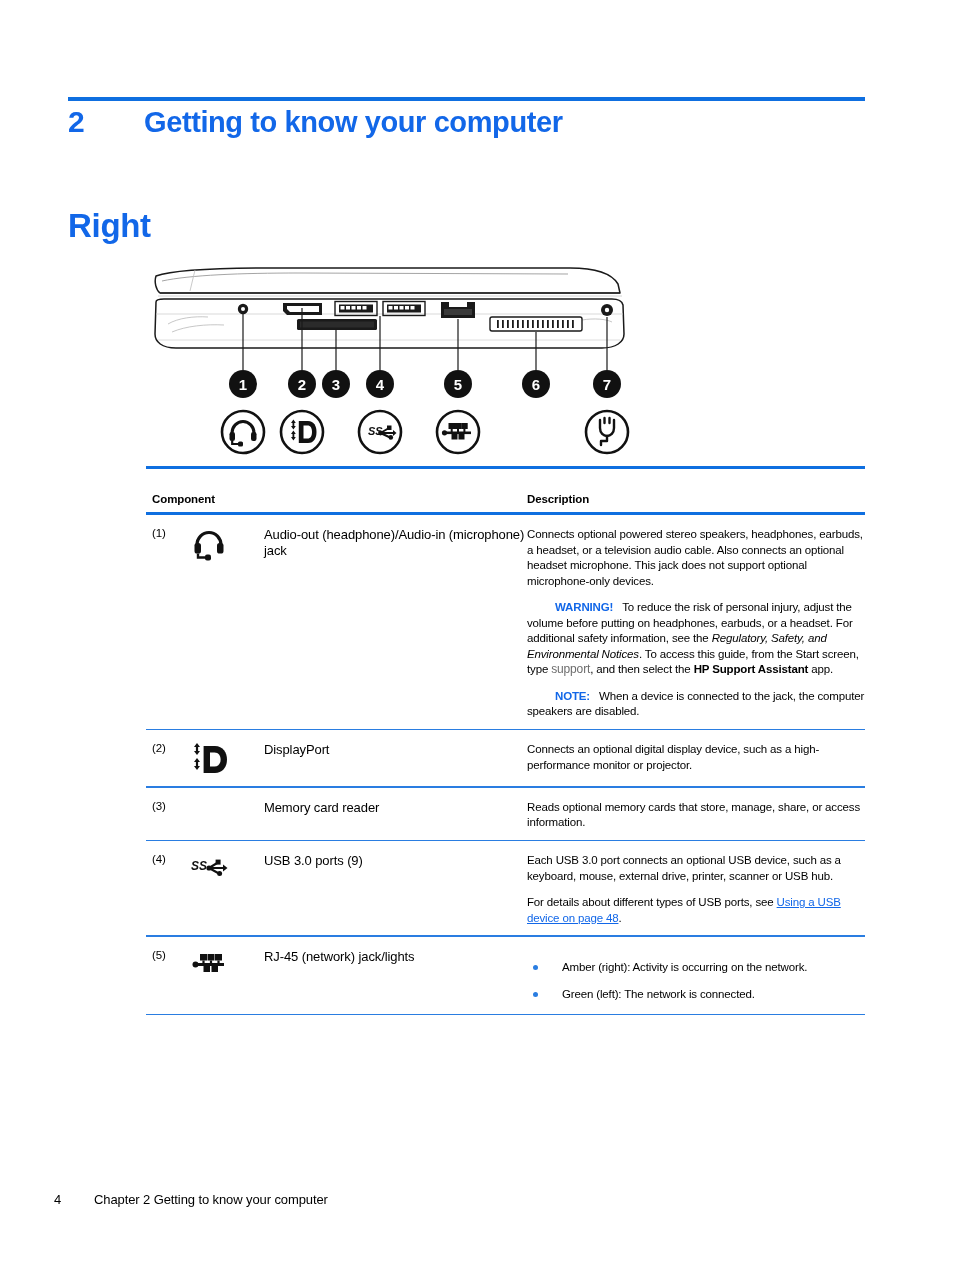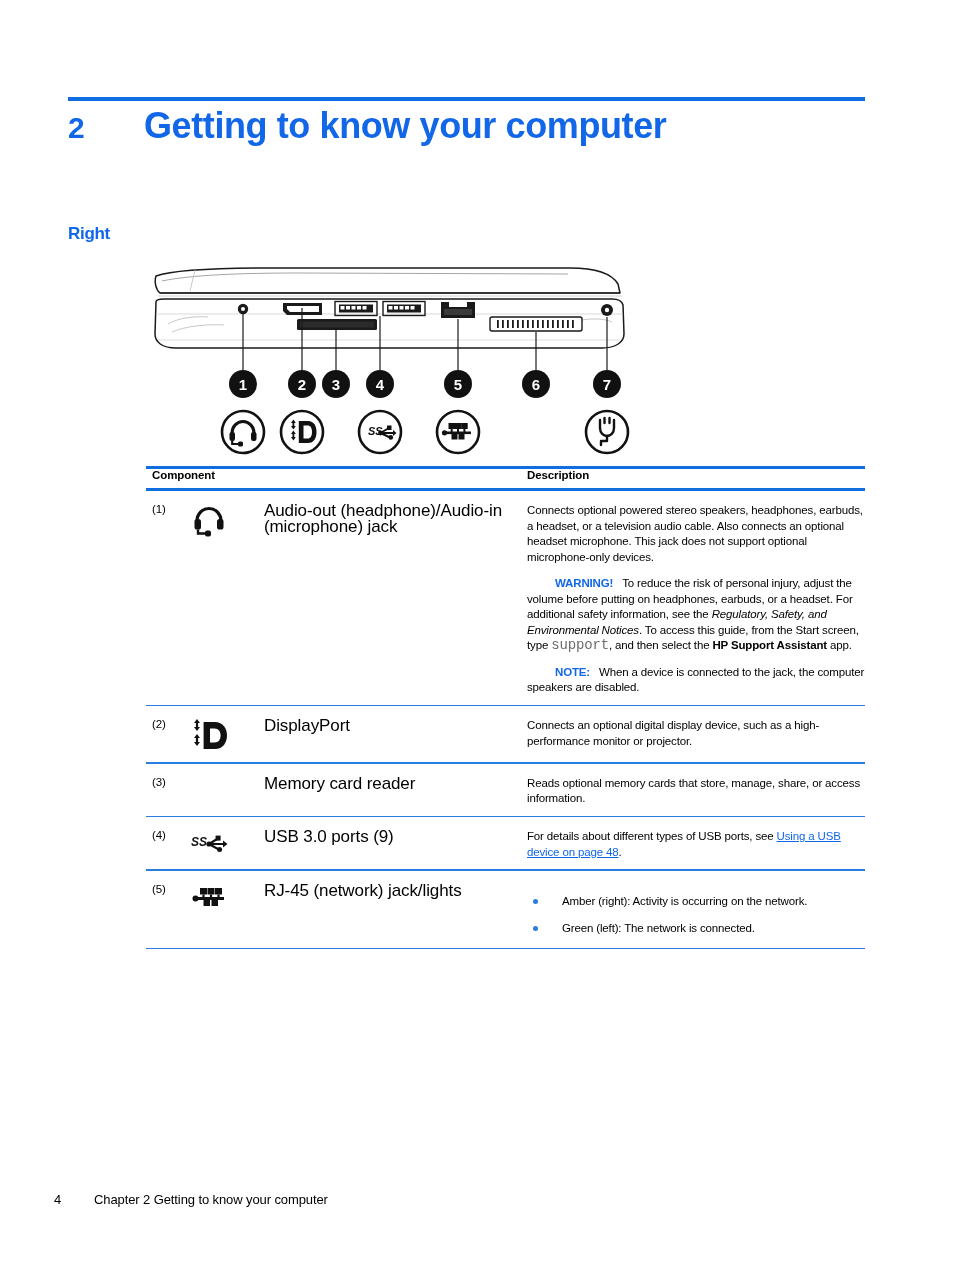--- a/index.html
+++ b/index.html
@@ -42,31 +42,31 @@
     color: #1267e8;
   }
   .chapter-num {
     font-size: 30px;
     font-weight: bold;
     letter-spacing: -0.3px;
     width: 76px;
     flex: none;
   }
   .chapter-title {
-    font-size: 36px;
+    font-size: 29px;
     font-weight: bold;
     letter-spacing: -0.4px;
   }
 
   
   .section-head {
     position: absolute;
     left: 68px;
-    top: 224px;
-    font-size: 17px;
+    top: 207px;
+    font-size: 33px;
     font-weight: bold;
     color: #1267e8;
     letter-spacing: -0.3px;
   }
 
   
   .figure {
     position: absolute;
     left: 150px;
     top: 262px;
@@ -87,21 +87,21 @@
     background: #0f6fe0;
     width: 100%;
   }
   .rule-thin {
     height: 1.6px;
     background: #2a7de1;
     width: 100%;
   }
   .thead {
     display: flex;
-    padding: 0 0 7px 0;
+    padding: 24px 0 7px 0;
   }
   .th {
     font-size: 11.5px;
     font-weight: bold;
     letter-spacing: -0.1px;
   }
   .th.comp { width: 374px; padding-left: 6px; }
   .th.desc { flex: 1; padding-left: 1px; }
 
   .row {
@@ -118,21 +118,21 @@
     letter-spacing: -0.1px;
   }
   .cell-icon {
     width: 73px;
     flex: none;
     padding-top: 2px;
   }
   .cell-name {
     width: 262px;
     flex: none;
-    font-size: 17px;
+    font-size: 13px;
     line-height: 15.5px;
     letter-spacing: -0.1px;
     padding-top: 1px;
   }
   .cell-desc {
     flex: 1;
     font-size: 11.5px;
     line-height: 15.5px;
     letter-spacing: -0.15px;
     padding-left: 1px;
@@ -143,22 +143,22 @@
 
   .lbl-warning, .lbl-note {
     color: #1267e8;
     font-weight: bold;
     margin-left: 28px;
   }
   .gap { display: inline-block; width: 9px; }
   .ital { font-style: italic; }
   .bold { font-weight: bold; }
   .mono {
-    font-family: Liberation Mono, monospace;
-    font-size: 14px;
+    font-family: Liberation Sans, sans-serif;
+    font-size: 12px;
     color: #6d6d6d;
     text-align: center;
   }
   .xlink {
     color: #1267e8;
     text-decoration: underline;
   }
 
   ul.bullets {
     list-style: none;
@@ -460,20 +460,21 @@
             <path d="M18 14 L 32 14"></path>
           </g>
           <circle cx="18" cy="14" r="2.6" fill="#111"></circle>
           <rect x="24.6" y="5.6" width="5" height="5" fill="#111"></rect>
           <circle cx="28.6" cy="19.4" r="2.5" fill="#111"></circle>
           <path d="M32 10.5 L 36.5 14 L 32 17.5 Z" fill="#111"></path>
         </svg>
       </div>
       <div class="cell-name">USB 3.0 ports (9)</div>
       <div class="cell-desc">
+        <p>Each USB 3.0 port connects an optional USB device, such as a keyboard, mouse, external drive, printer, scanner or USB hub.</p>
         <p><span>For details about different types of USB ports, see </span><a class="xlink" href="#">Using a USB device on page 48</a><span>.</span></p>
       </div>
     </div>
 
     <div class="rule-thin"></div>
 
     <div class="row">
       <div class="cell-num">(5)</div>
       <div class="cell-icon">
         <svg class="icon-svg" width="40" height="30" viewBox="0 0 40 30" xmlns="http://www.w3.org/2000/svg">

